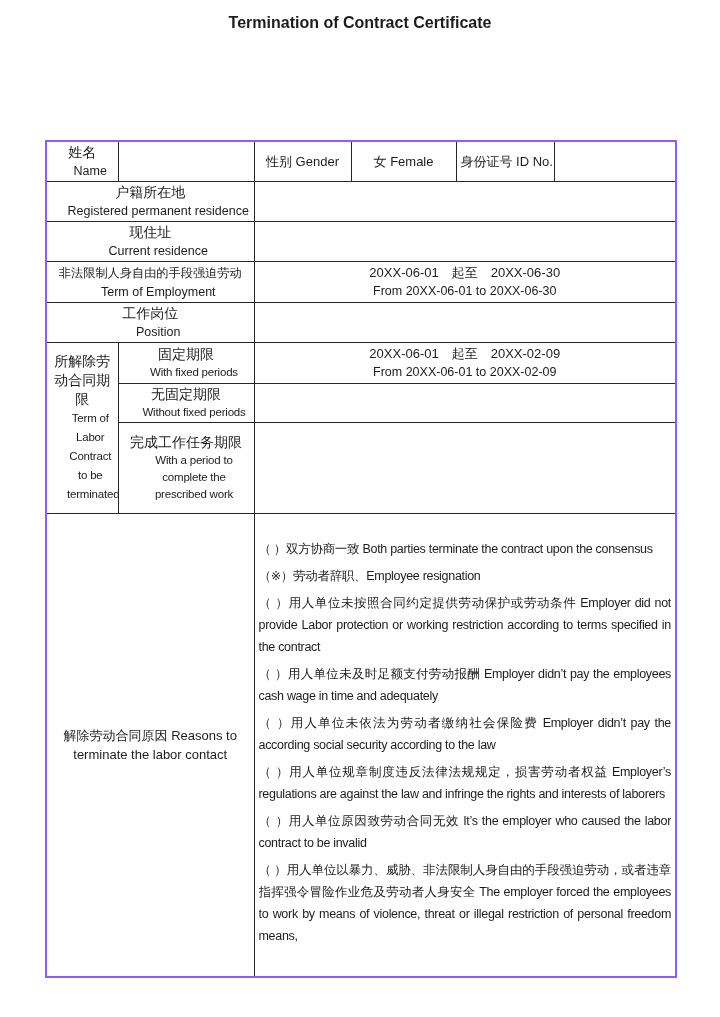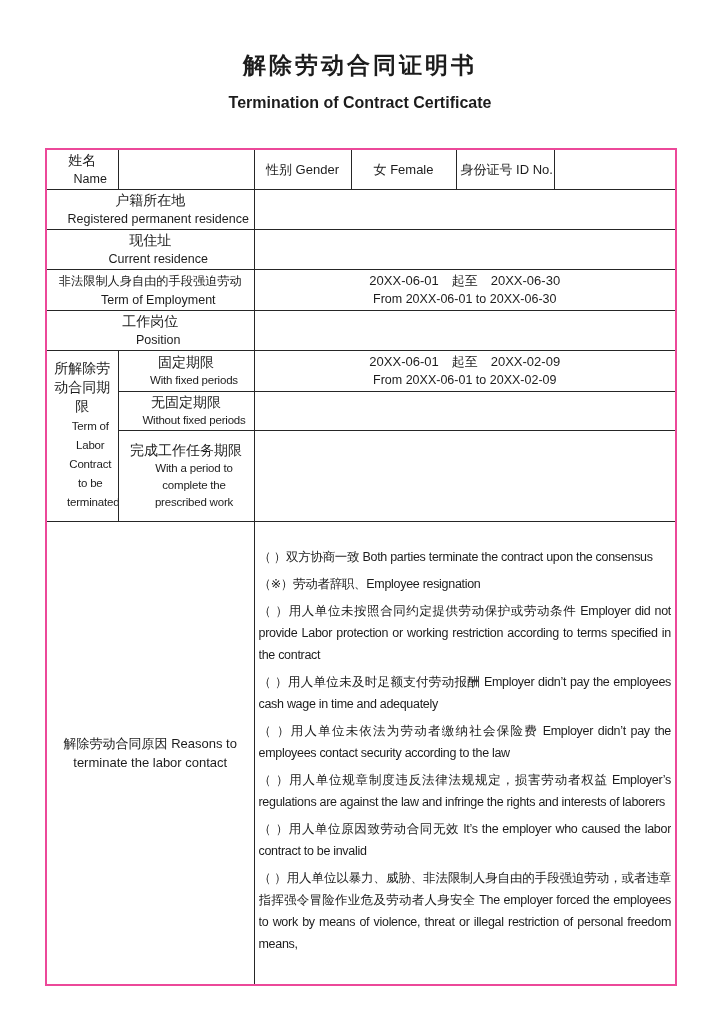--- a/index.html
+++ b/index.html
@@ -24,42 +24,42 @@
   .title-en {
     margin-top: 13px;
     text-align: center;
     font-size: 16px;
     font-weight: 700;
     line-height: 19px;
   }
   table.cert {
     position: absolute;
     left: 45px;
-    top: 148px;
+    top: 140px;
     width: 630px;
     border-collapse: collapse;
     table-layout: fixed;
-    border: 2px solid #ec4899;
+    border: 2px solid #8b5cf6;
   }
   table.cert td {
     border: 1px solid #262626;
     vertical-align: middle;
     text-align: center;
     overflow: hidden;
     padding: 1px 4px;
   }
   .zh  { font-size: 14px; line-height: 19px; }
   .en  { font-size: 12.5px; line-height: 18px; margin-left: 16px; }
   .zh-long { font-size: 12.2px; line-height: 19px; white-space: nowrap; }
   .inline-label { font-size: 13px; white-space: nowrap; margin-top: 48px; }
   .value { font-size: 13px; margin-top: 28px; }
   .dates .vzh { font-size: 13px; line-height: 19px; }
   .dates .ven { font-size: 12.5px; line-height: 19px; }
   td.vert { padding: 2px 3px; }
-  td.vert .zh { font-size: 14px; line-height: 19px; word-break: break-all; font-family: Liberation Mono, monospace; }
+  td.vert .zh { font-size: 14px; line-height: 19px; word-break: break-all; }
   td.vert .en { font-size: 11.5px; line-height: 19px; letter-spacing: -0.2px; }
   td.sub .en { font-size: 11.5px; line-height: 17px; letter-spacing: -0.2px; }
   td.sub .zh { line-height: 19px; }
   td.reasons-label {
     vertical-align: top;
     padding-top: 7px;
     font-size: 13px;
     line-height: 19px;
   }
   td.reasons-cell {
@@ -75,21 +75,20 @@
     line-height: 22px;
     margin: 0 0 5px 0;
     text-align: justify;
   }
 </style>
 </head>
 <body>
 
 <div class="page">
 
-  <div class="title-zh">解除劳动合同证明书</div>
   <div class="title-en">Termination of Contract Certificate</div>
 
   <table class="cert">
     <colgroup>
       <col style="width:72px">
         <col style="width:136px">
         <col style="width:97px">
       <col style="width:105px">
         <col style="width:98px">
         <col style="width:122px">
@@ -175,21 +174,21 @@
     </tr>
 
     <tr style="height:463px">
       <td colspan="2" class="reasons-label">解除劳动合同原因 Reasons to terminate the labor contact</td>
       <td colspan="4" class="reasons-cell">
         <div class="reasons-flow">
               <p>（ ）双方协商一致 Both parties terminate the contract upon the consensus</p>
               <p>（※）劳动者辞职、Employee resignation</p>
               <p>（ ）用人单位未按照合同约定提供劳动保护或劳动条件 Employer did not provide Labor protection or working restriction according to terms specified in the contract</p>
               <p>（ ）用人单位未及时足额支付劳动报酬 Employer didn’t pay the employees cash wage in time and adequately</p>
-              <p>（ ）用人单位未依法为劳动者缴纳社会保险费 Employer didn’t pay the employees contact security according to the law</p>
+              <p>（ ）用人单位未依法为劳动者缴纳社会保险费 Employer didn’t pay the according social security according to the law</p>
               <p>（ ）用人单位规章制度违反法律法规规定，损害劳动者权益 Employer’s regulations are against the law and infringe the rights and interests of laborers</p>
               <p>（ ）用人单位原因致劳动合同无效 It’s the employer who caused the labor contract to be invalid</p>
               <p>（ ）用人单位以暴力、威胁、非法限制人身自由的手段强迫劳动，或者违章指挥强令冒险作业危及劳动者人身安全 The employer forced the employees to work by means of violence, threat or illegal restriction of personal freedom means,</p>
             </div>
       </td>
     </tr>
   </tbody>
     </table>
 </div>
 

